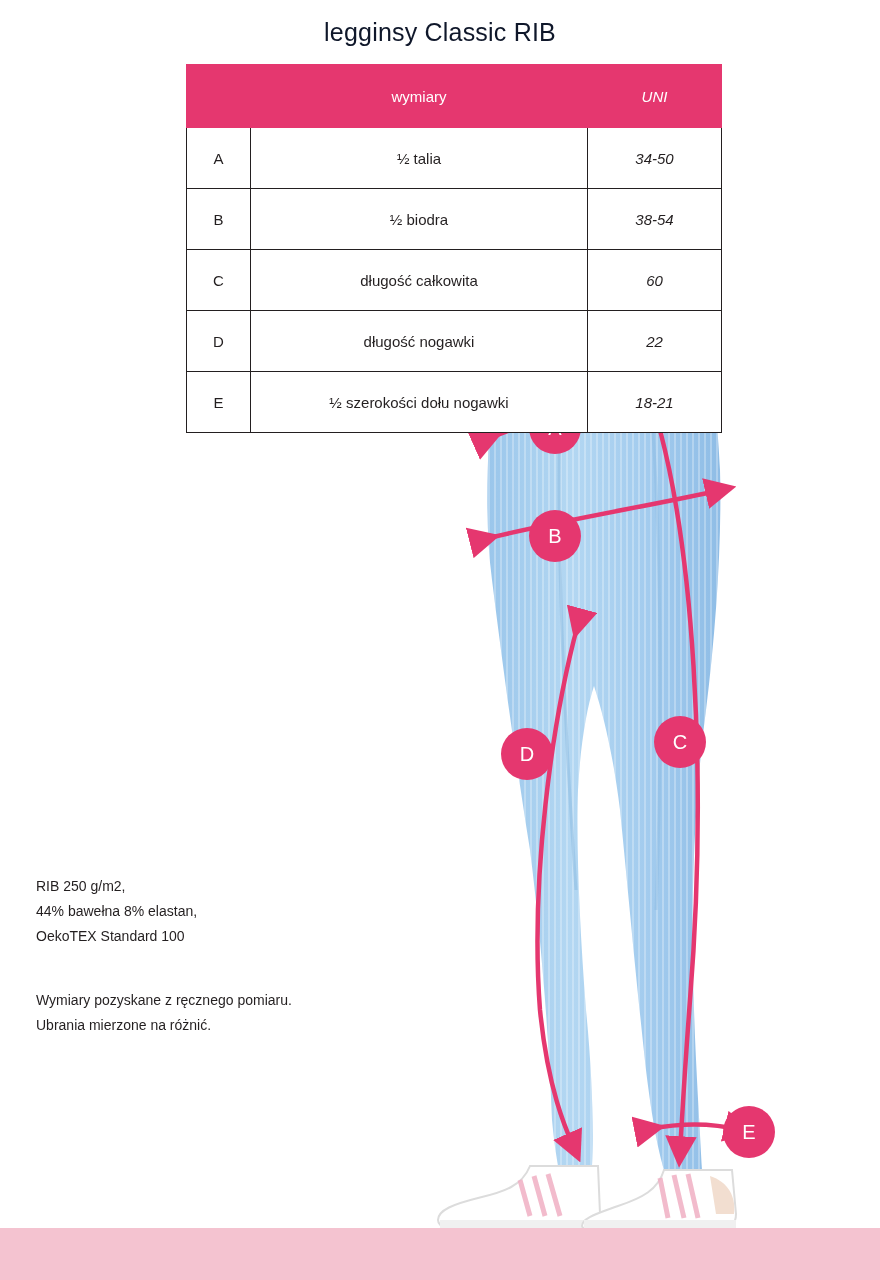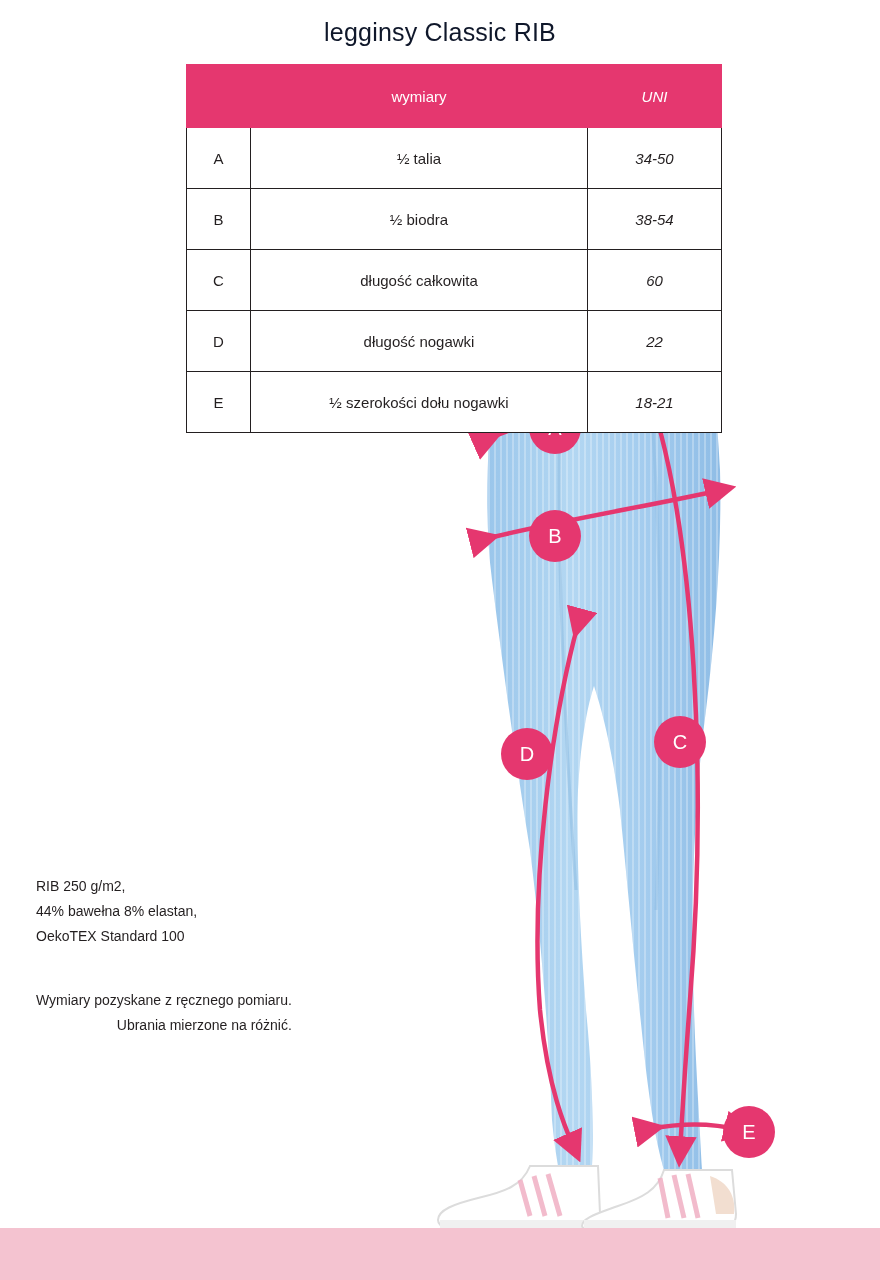--- a/index.html
+++ b/index.html
@@ -113,21 +113,21 @@
   .info-block {
     position: absolute;
     left: 20px;
     font-size: 14px;
     line-height: 25px;
     color: #231f20;
     z-index: 5;
     margin-left: 16px;
   }
   .info-1 { top: 874px; }
-  .info-2 { top: 988px; text-align: right; }
+  .info-2 { top: 988px; }
 
   
   .footer {
     position: absolute;
     left: 0;
     bottom: 0;
     width: 880px;
     height: 52px;
     background: #f4c3d0;
     z-index: 7;

